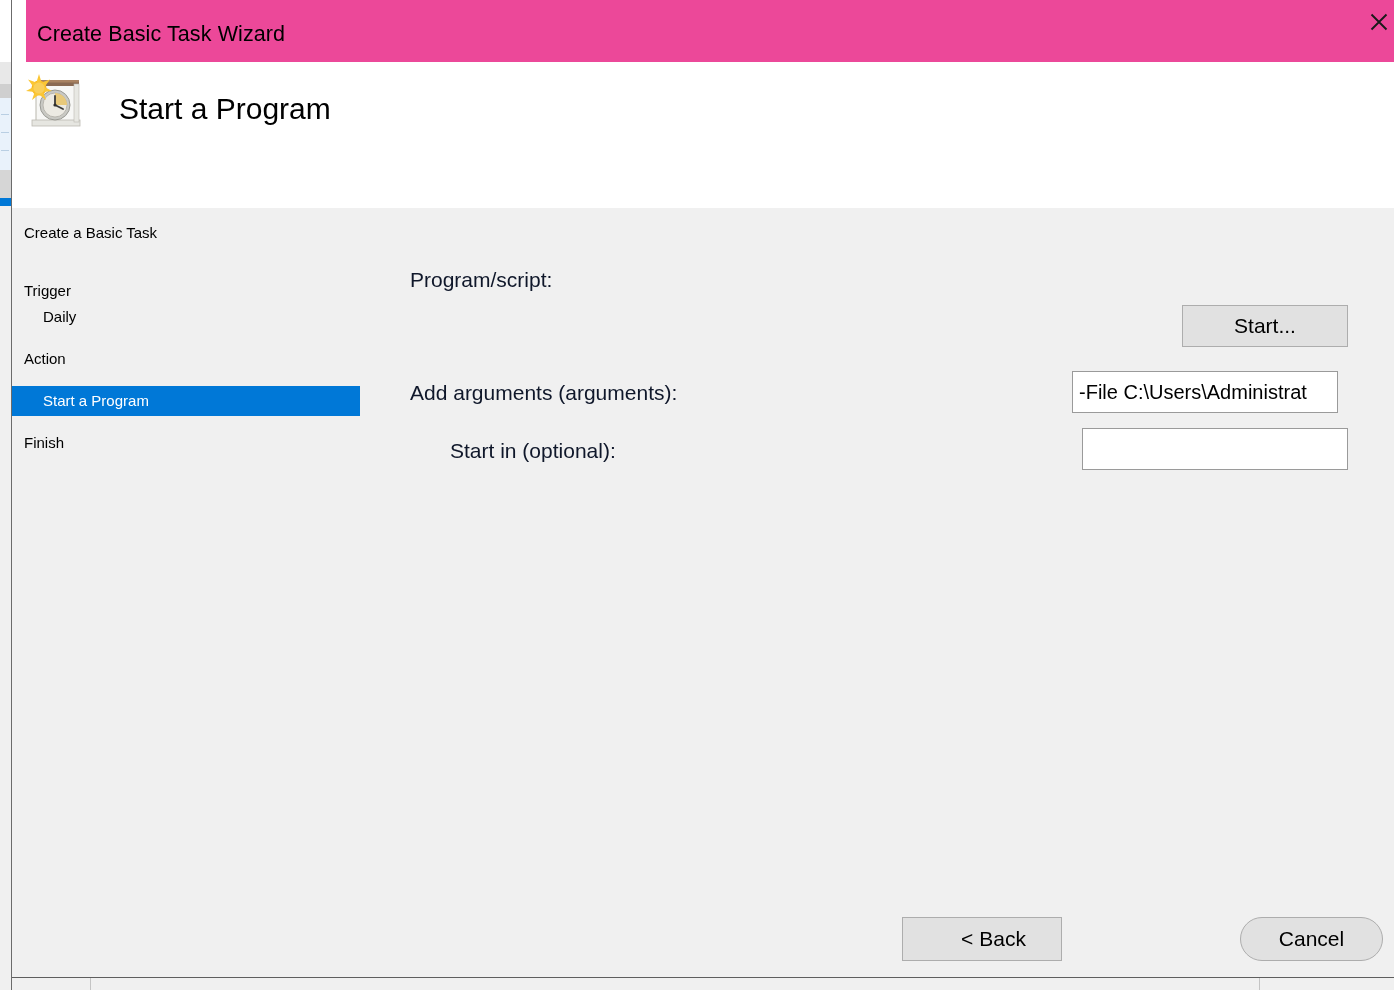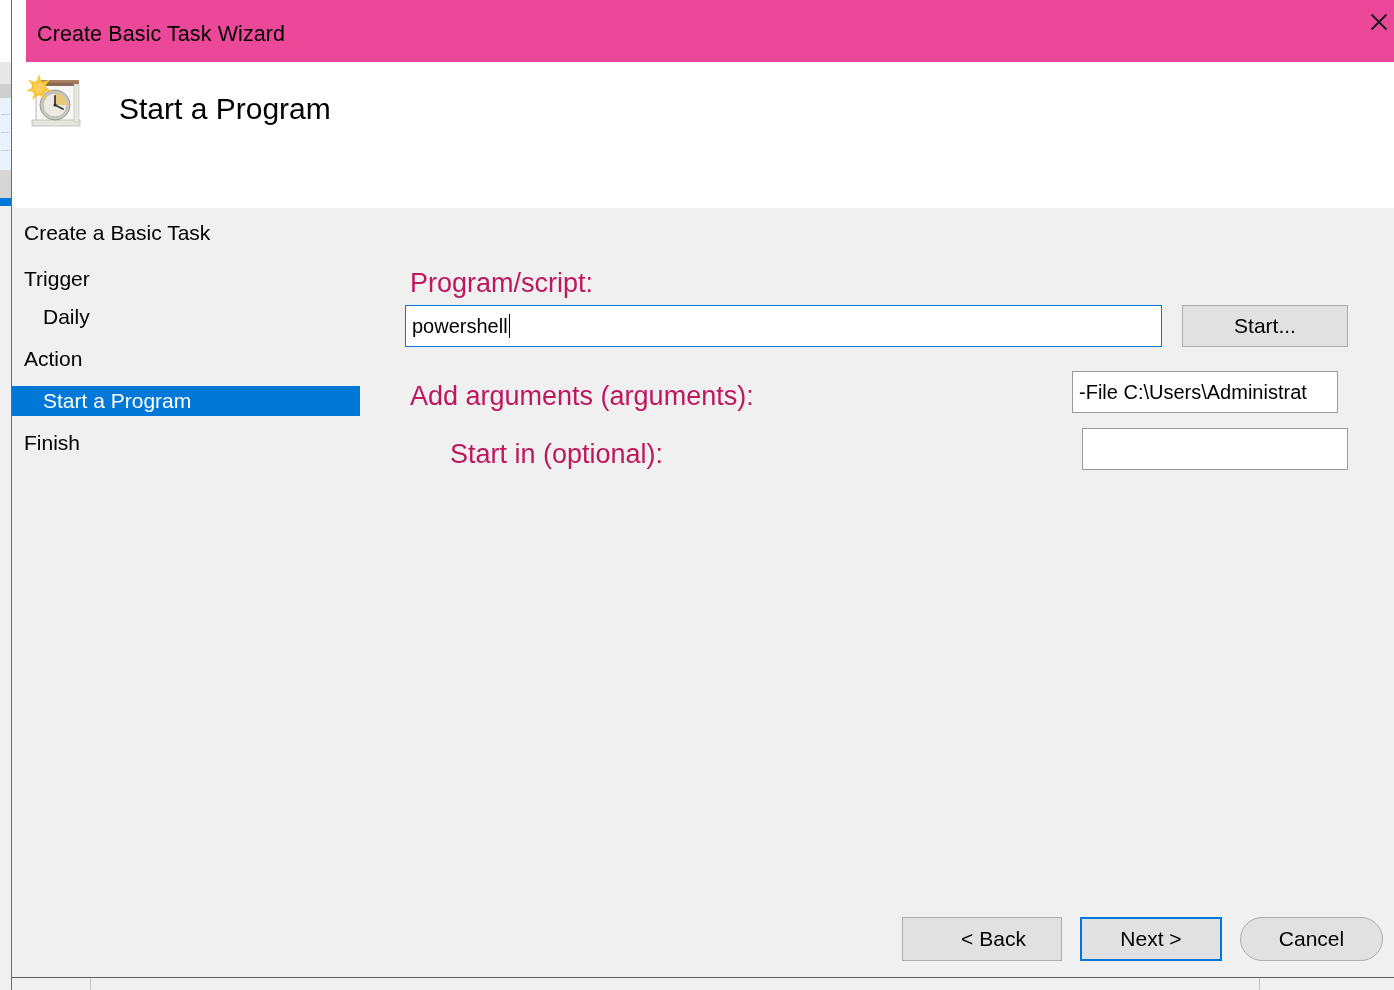--- a/index.html
+++ b/index.html
@@ -149,39 +149,39 @@
     left: 0;
     top: 0;
     width: 400px;
     height: 770px;
   }
   .step {
     position: absolute;
     left: 0;
     height: 30px;
     line-height: 30px;
-    font-size: 21px;
+    font-size: 15px;
     color: #000000;
     white-space: nowrap;
     padding-left: 12px;
     box-sizing: border-box;
   }
   .step.sub { padding-left: 31px; }
   .step.selected {
     left: 0px;
     width: 348px;
     background: #0078d7;
     color: #ffffff;
   }
 
   
   .form-label {
     position: absolute;
-    font-size: 27px;
-    color: #be185d;
+    font-size: 21px;
+    color: #0f172a;
     white-space: nowrap;
   }
   .text-field {
     position: absolute;
     box-sizing: border-box;
     background: #ffffff;
     border: 1px solid #9a9a9a;
     font-family: "Liberation Sans", sans-serif;
     font-size: 20px;
     color: #000000;
@@ -309,33 +309,29 @@
       </svg>
     </div>
 
     <div id="page-title">Start a Program</div>
   </div>
 
   <div id="body-area">
 
     <div id="sidebar">
       <div class="step" style="top:10px">Create a Basic Task</div>
-      <div class="step" style="top:56px">Trigger</div>
+      <div class="step" style="top:68px">Trigger</div>
       <div class="step sub" style="top:94px">Daily</div>
       <div class="step" style="top:136px">Action</div>
       <div class="step sub selected" style="top:178px">Start a Program</div>
       <div class="step" style="top:220px">Finish</div>
     </div>
 
     <div class="form-label" style="left:398px; top:60px;">Program/script:</div>
 
-    <div class="text-field focused" style="left:393px; top:97px; width:757px; height:42px;">
-      <span>powershell</span>
-        <span class="caret"></span>
-    </div>
 
     <div class="btn" style="left:1170px; top:97px; width:166px; height:42px;">
         <span>Start...</span>
       </div>
 
     <div class="form-label" style="left:398px; top:173px;">Add arguments (arguments):</div>
 
     <div class="text-field" style="left:1060px; top:163px; width:266px; height:42px;">
       <span>-File C:\Users\Administrat</span>
     </div>
@@ -343,23 +339,20 @@
     <div class="form-label" style="left:398px; top:231px;margin-left:40px;">Start in (optional):</div>
 
     <div class="text-field" style="left:1070px; top:220px; width:266px; height:42px;">
       <span></span>
     </div>
 
     <div class="btn" style="left:890px; top:709px; width:160px; height:44px;padding-left:23px;">
         <span>&lt; Back</span>
       </div>
 
-    <div class="btn default" style="left:1068px; top:709px; width:142px; height:44px;">
-        <span>Next &gt;</span>
-      </div>
 
     <div class="btn" style="left:1228px; top:709px; width:143px; height:44px;border-radius:22px;">
         <span>Cancel</span>
       </div>
 
   </div>
 
   <div id="bottom-rule"></div>
   <div id="statusbar">
     <div class="seg-divider" style="left:78px"></div>

